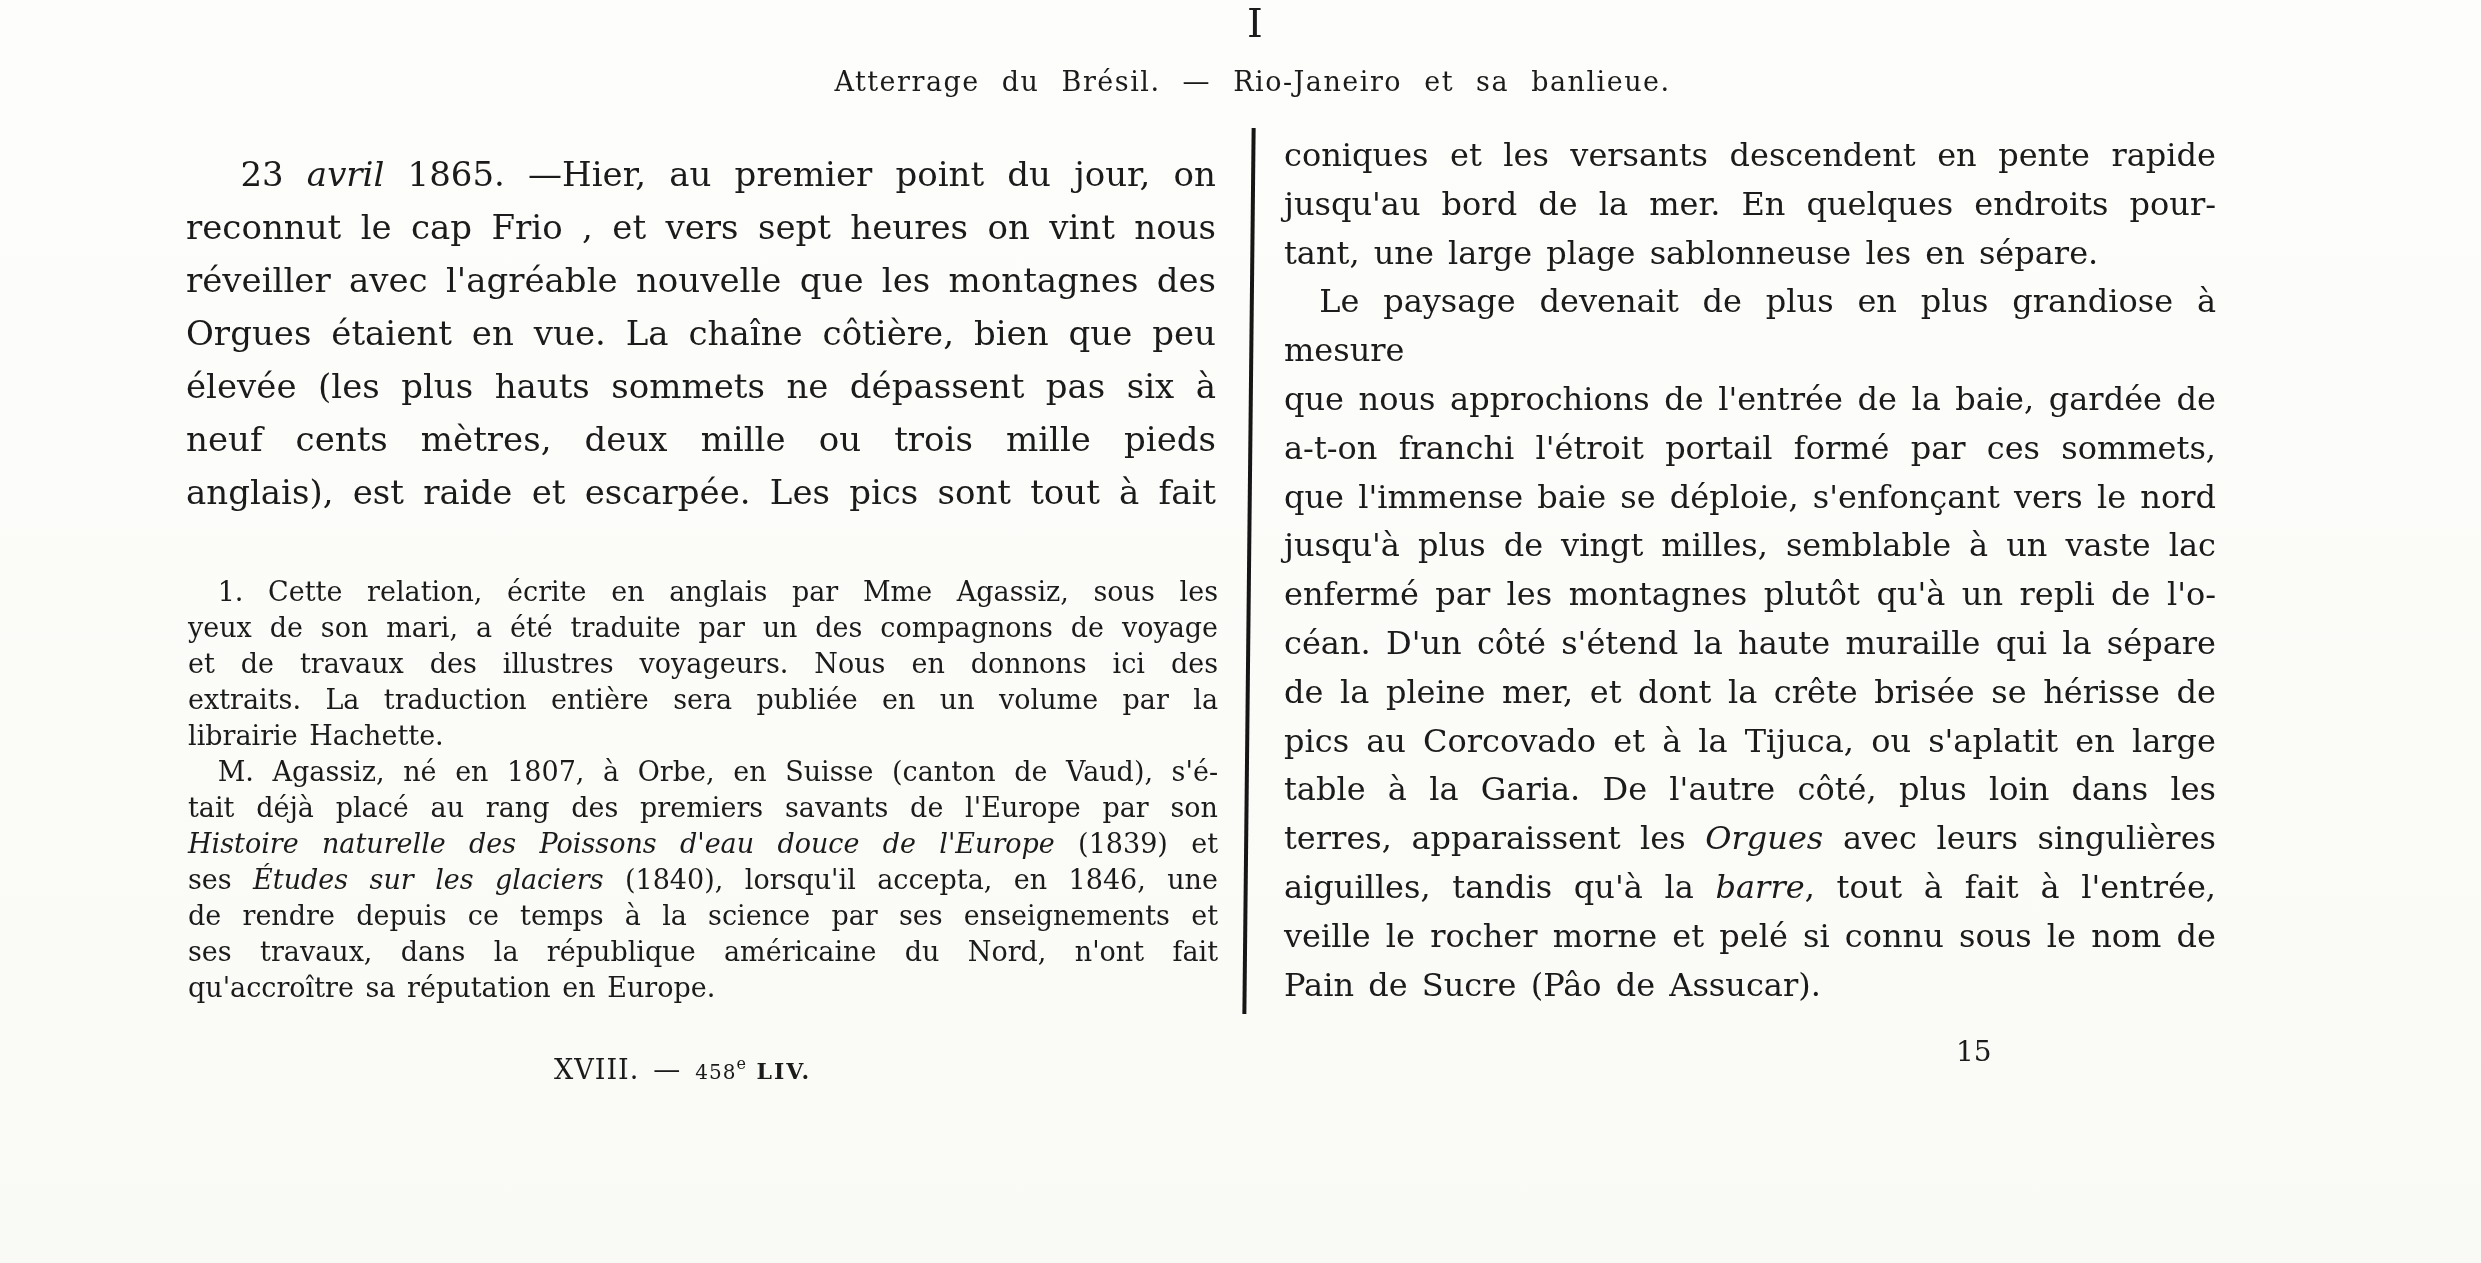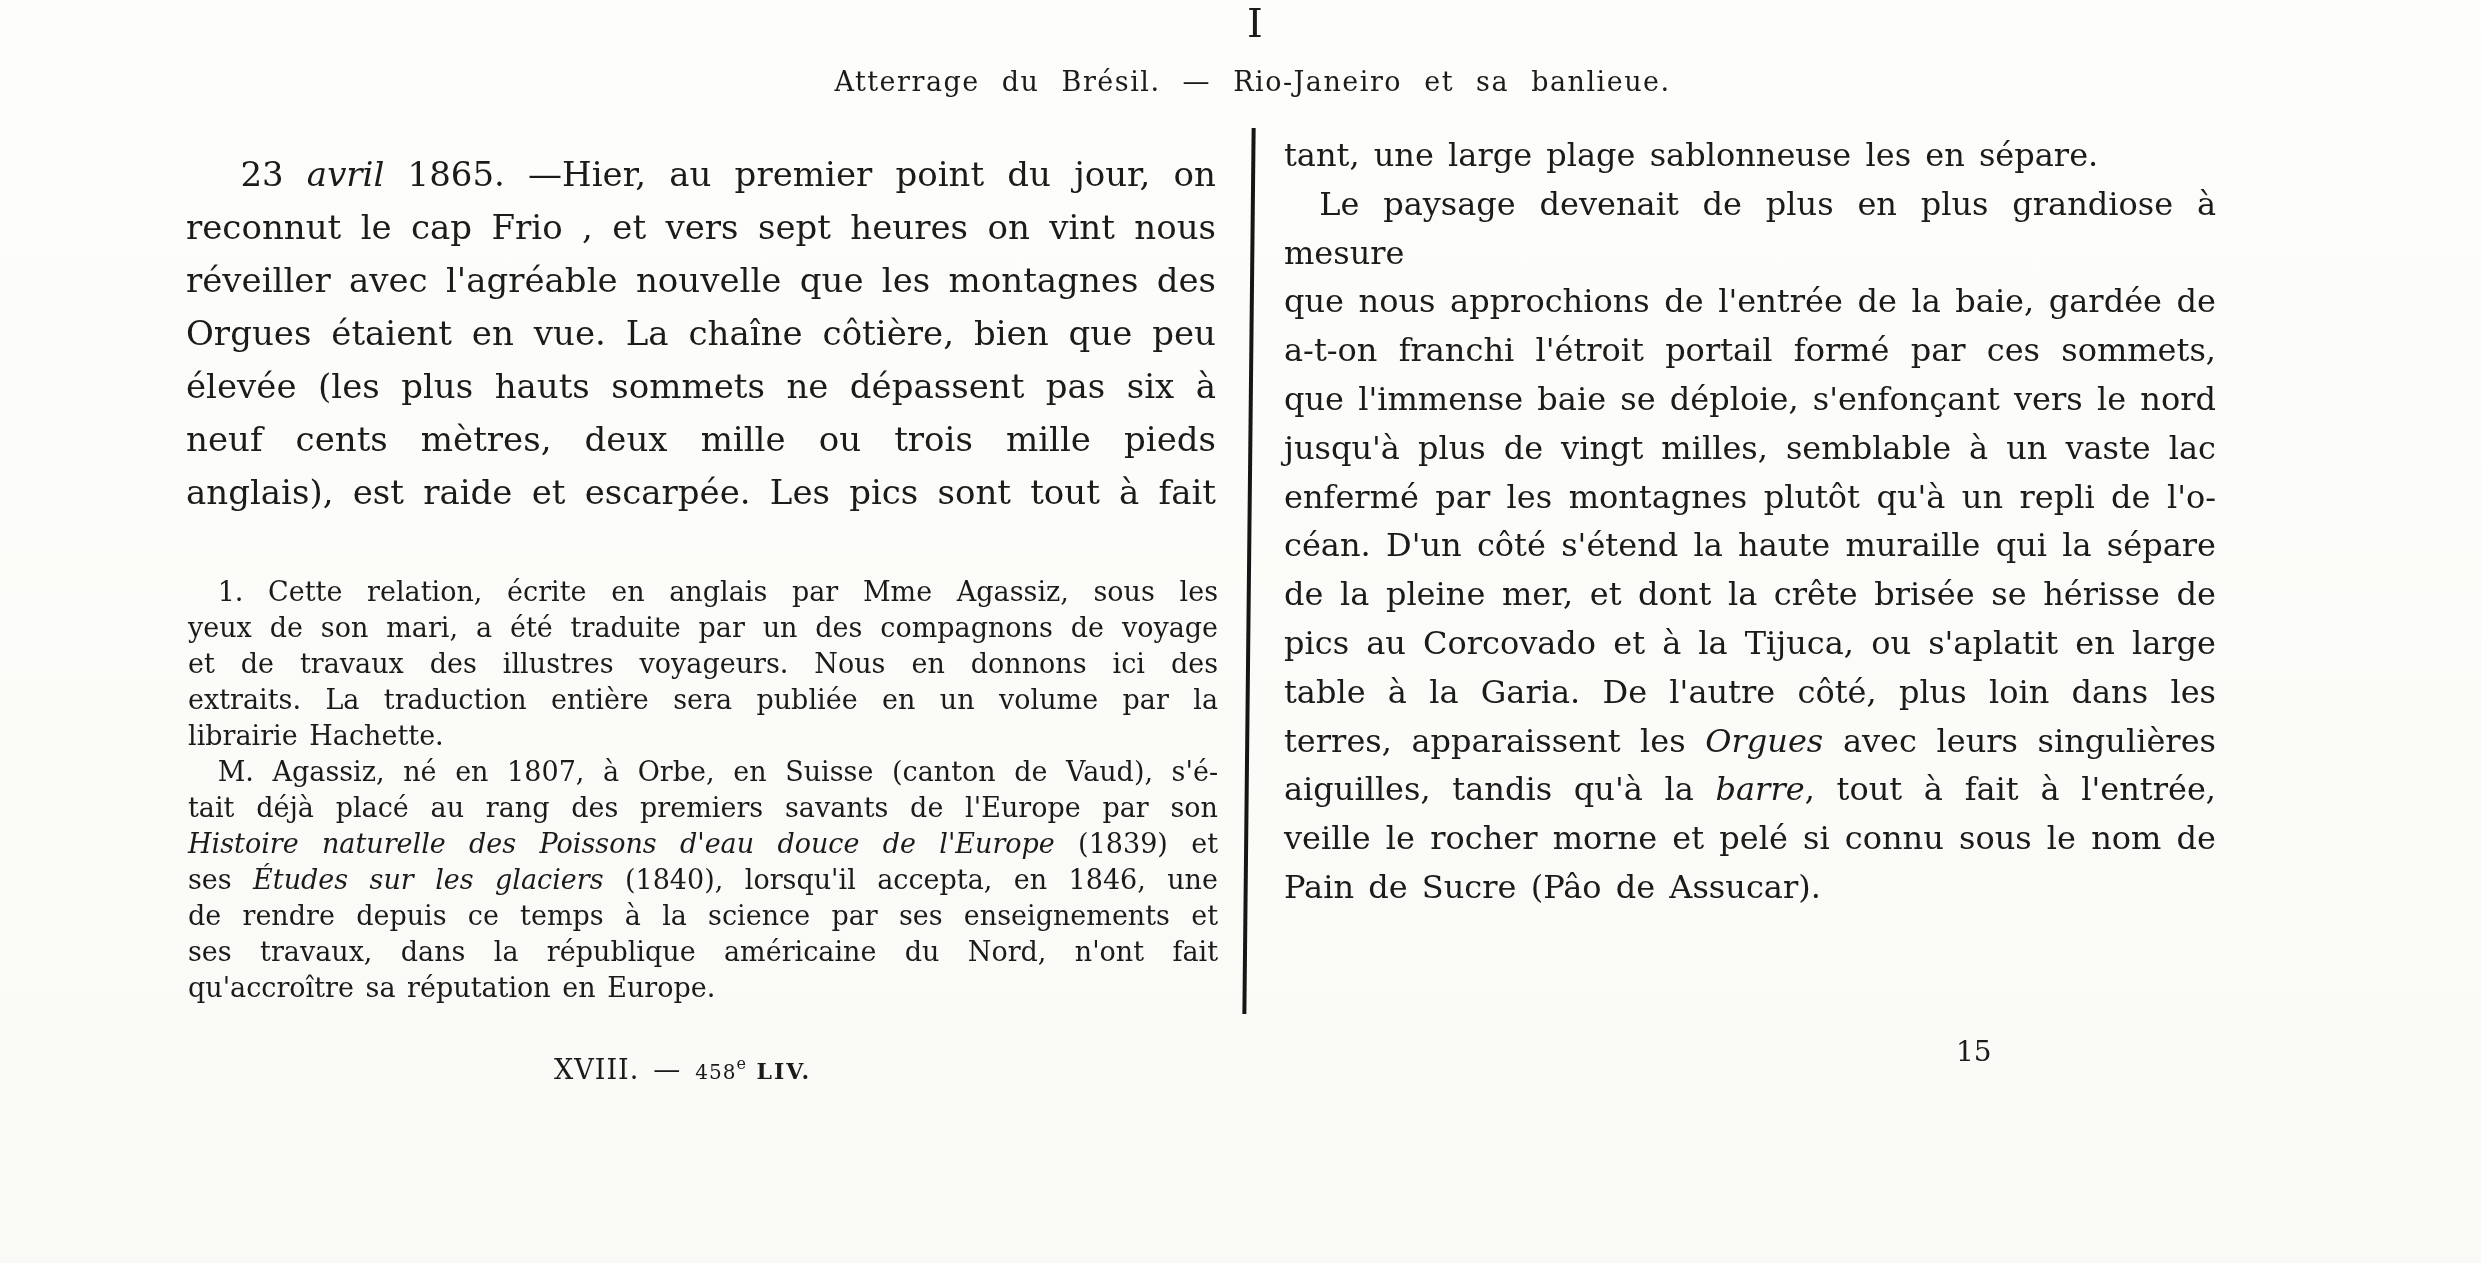--- a/index.html
+++ b/index.html
@@ -89,20 +89,22 @@
         </div>
     </div>
 
     <div class="signature">
       <span>XVIII.</span><span class="dash">—</span><span><span class="num">458</span><sup>e</sup>&nbsp;<span class="liv">LIV.</span></span>
     </div>
   </div>
 
   <div class="right-col">
     <div class="para">
+        <div class="tline"><span>coniques et les versants descendent en pente rapide</span></div>
+        <div class="tline"><span>jusqu'au bord de la mer. En quelques endroits pour-</span></div>
         <div class="tline last"><span>tant, une large plage sablonneuse les en sépare.</span></div>
       </div>
     <div class="para indent-sm">
         <div class="tline"><span>Le paysage devenait de plus en plus grandiose à mesure</span></div>
         <div class="tline"><span>que nous approchions de l'entrée de la baie, gardée de</span></div>
         <div class="tline"><span>a-t-on franchi l'étroit portail formé par ces sommets,</span></div>
         <div class="tline"><span>que l'immense baie se déploie, s'enfonçant vers le nord</span></div>
         <div class="tline"><span>jusqu'à plus de vingt milles, semblable à un vaste lac</span></div>
         <div class="tline"><span>enfermé par les montagnes plutôt qu'à un repli de l'o-</span></div>
         <div class="tline"><span>céan. D'un côté s'étend la haute muraille qui la sépare</span></div>

